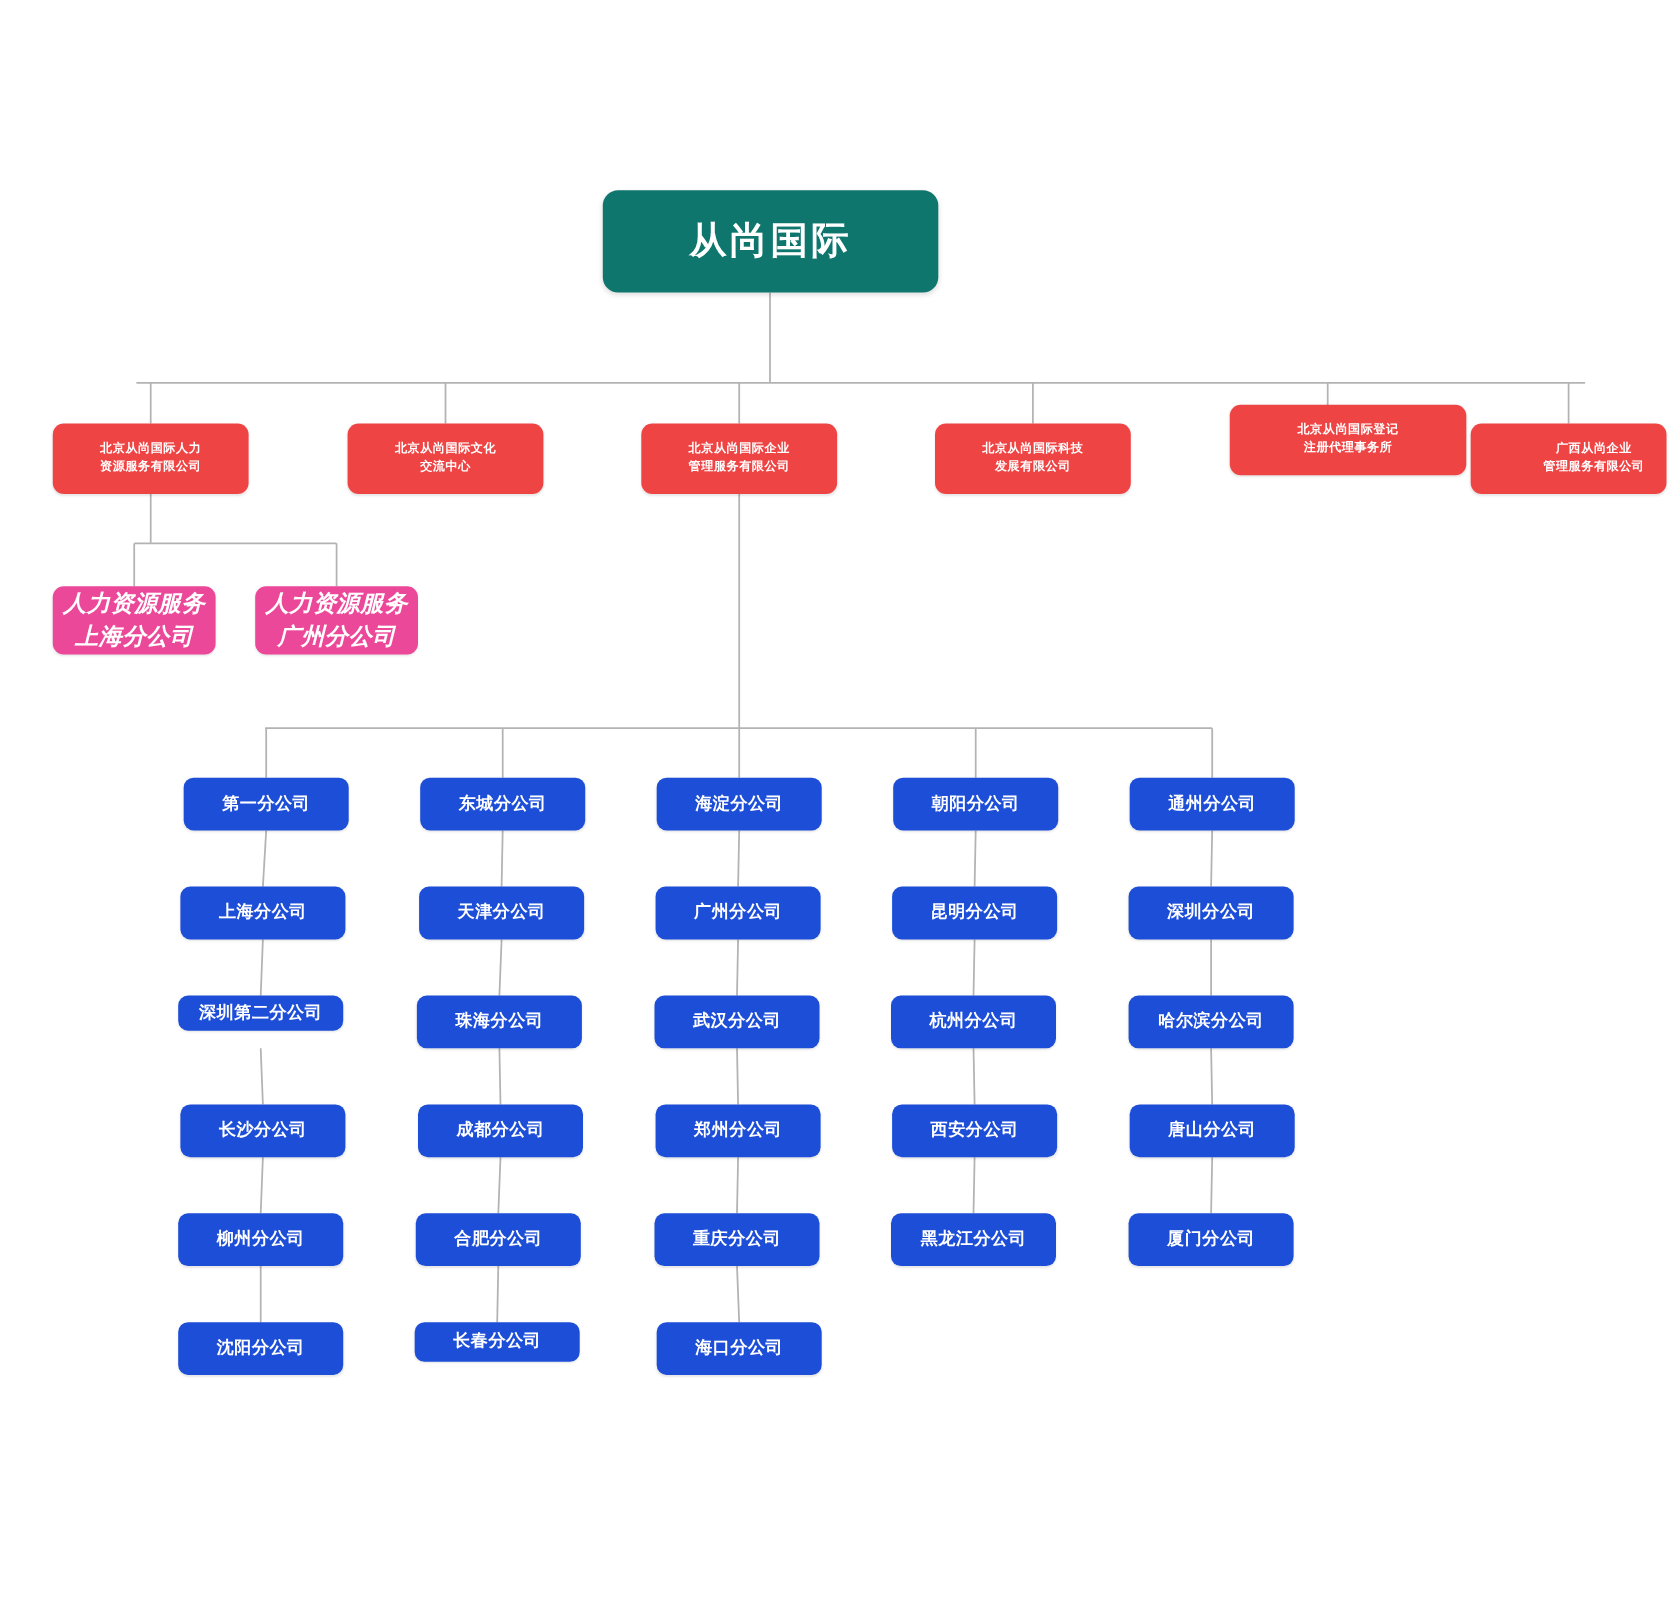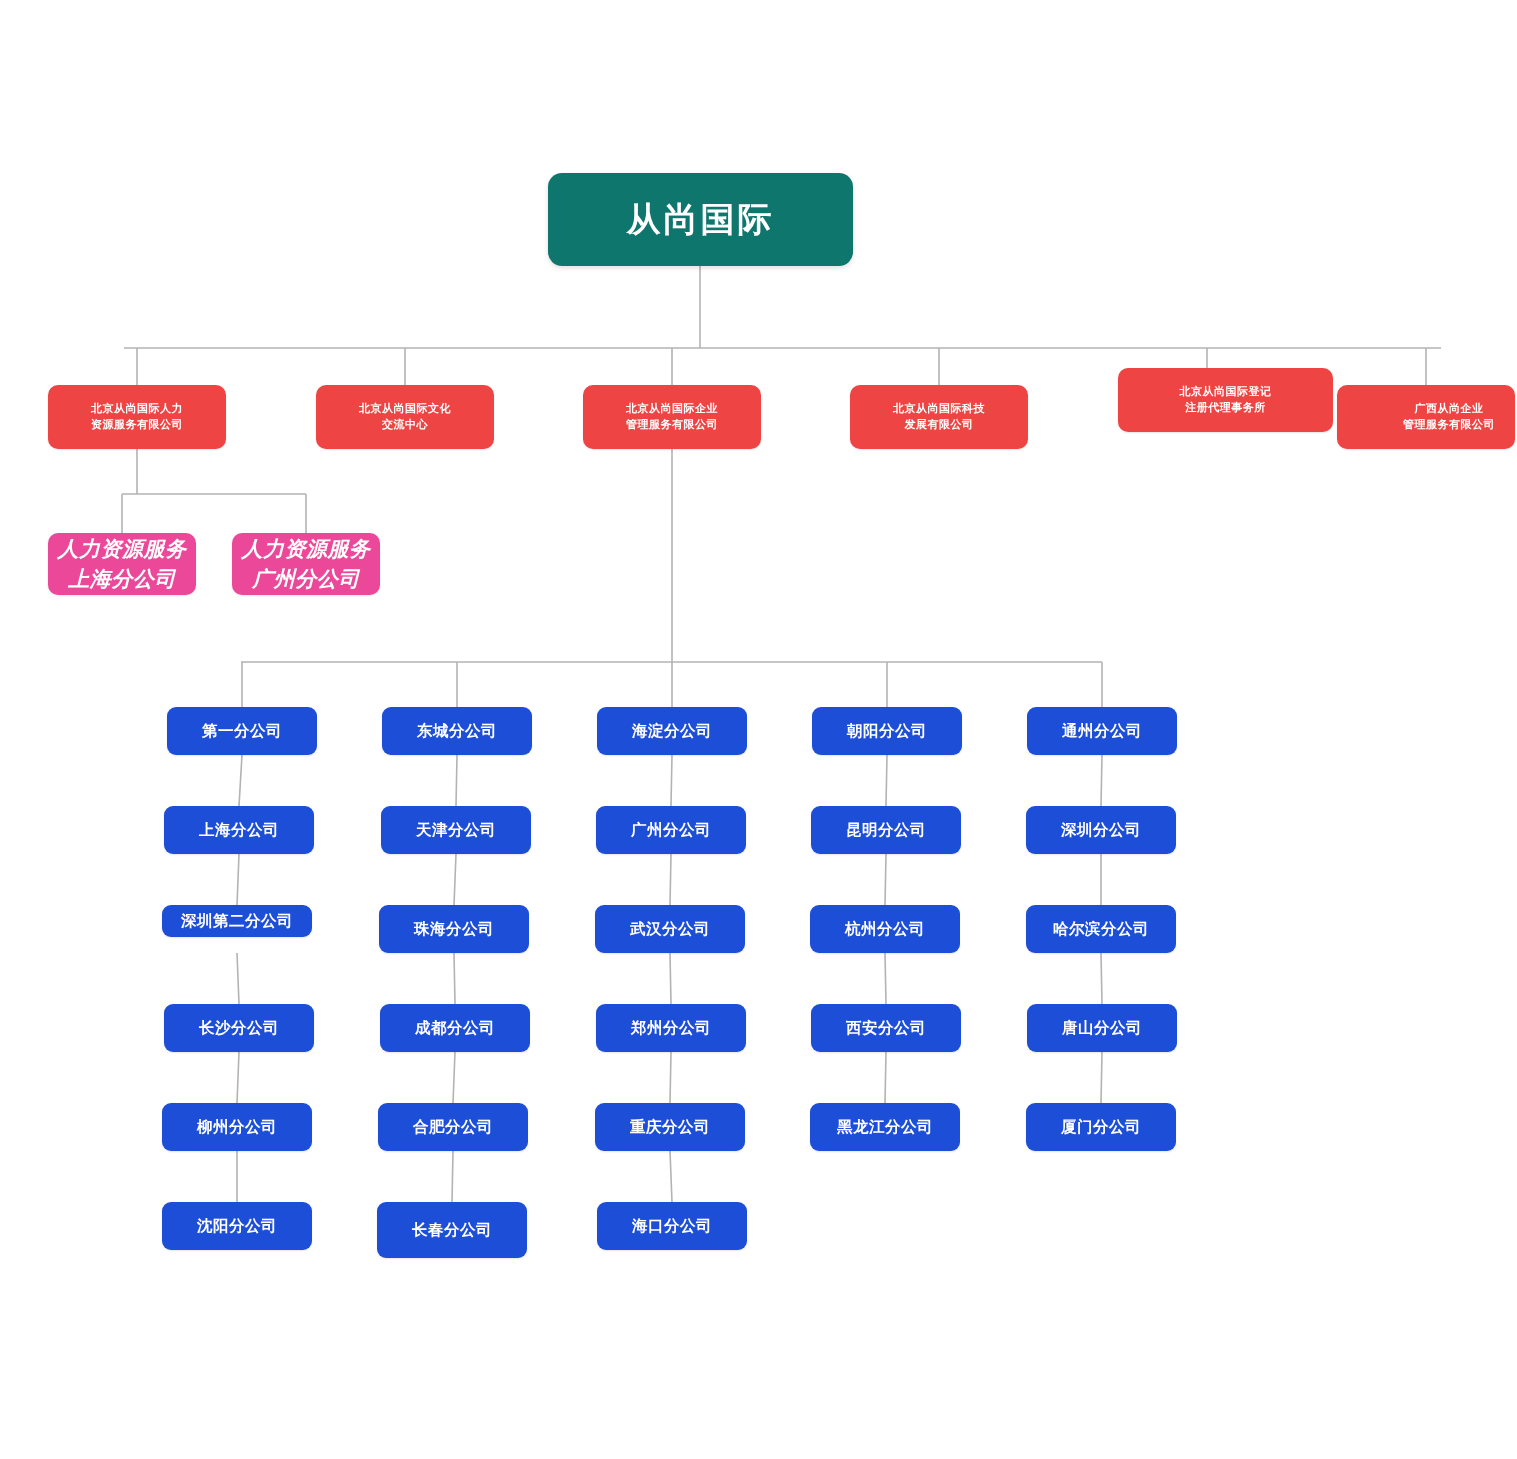--- a/index.html
+++ b/index.html
@@ -107,21 +107,21 @@
     <div class="node node-br" style="left: 164px; top: 806px; width: 150px; height: 48px;">上海分公司</div>
     <div class="node node-br" style="left: 162px; top: 905px; width: 150px; height: 32px;">深圳第二分公司</div>
     <div class="node node-br" style="left: 164px; top: 1004px; width: 150px; height: 48px;">长沙分公司</div>
     <div class="node node-br" style="left: 162px; top: 1103px; width: 150px; height: 48px;">柳州分公司</div>
     <div class="node node-br" style="left: 162px; top: 1202px; width: 150px; height: 48px;">沈阳分公司</div>
     <div class="node node-br" style="left: 382px; top: 707px; width: 150px; height: 48px;">东城分公司</div>
     <div class="node node-br" style="left: 381px; top: 806px; width: 150px; height: 48px;">天津分公司</div>
     <div class="node node-br" style="left: 379px; top: 905px; width: 150px; height: 48px;">珠海分公司</div>
     <div class="node node-br" style="left: 380px; top: 1004px; width: 150px; height: 48px;">成都分公司</div>
     <div class="node node-br" style="left: 378px; top: 1103px; width: 150px; height: 48px;">合肥分公司</div>
-    <div class="node node-br" style="left: 377px; top: 1202px; width: 150px; height: 56px;">长春分公司</div>
+    <div class="node node-br" style="left: 377px; top: 1202px; width: 150px; height: 36px;">长春分公司</div>
     <div class="node node-br" style="left: 597px; top: 707px; width: 150px; height: 48px;">海淀分公司</div>
     <div class="node node-br" style="left: 596px; top: 806px; width: 150px; height: 48px;">广州分公司</div>
     <div class="node node-br" style="left: 595px; top: 905px; width: 150px; height: 48px;">武汉分公司</div>
     <div class="node node-br" style="left: 596px; top: 1004px; width: 150px; height: 48px;">郑州分公司</div>
     <div class="node node-br" style="left: 595px; top: 1103px; width: 150px; height: 48px;">重庆分公司</div>
     <div class="node node-br" style="left: 597px; top: 1202px; width: 150px; height: 48px;">海口分公司</div>
     <div class="node node-br" style="left: 812px; top: 707px; width: 150px; height: 48px;">朝阳分公司</div>
     <div class="node node-br" style="left: 811px; top: 806px; width: 150px; height: 48px;">昆明分公司</div>
     <div class="node node-br" style="left: 810px; top: 905px; width: 150px; height: 48px;">杭州分公司</div>
     <div class="node node-br" style="left: 811px; top: 1004px; width: 150px; height: 48px;">西安分公司</div>

